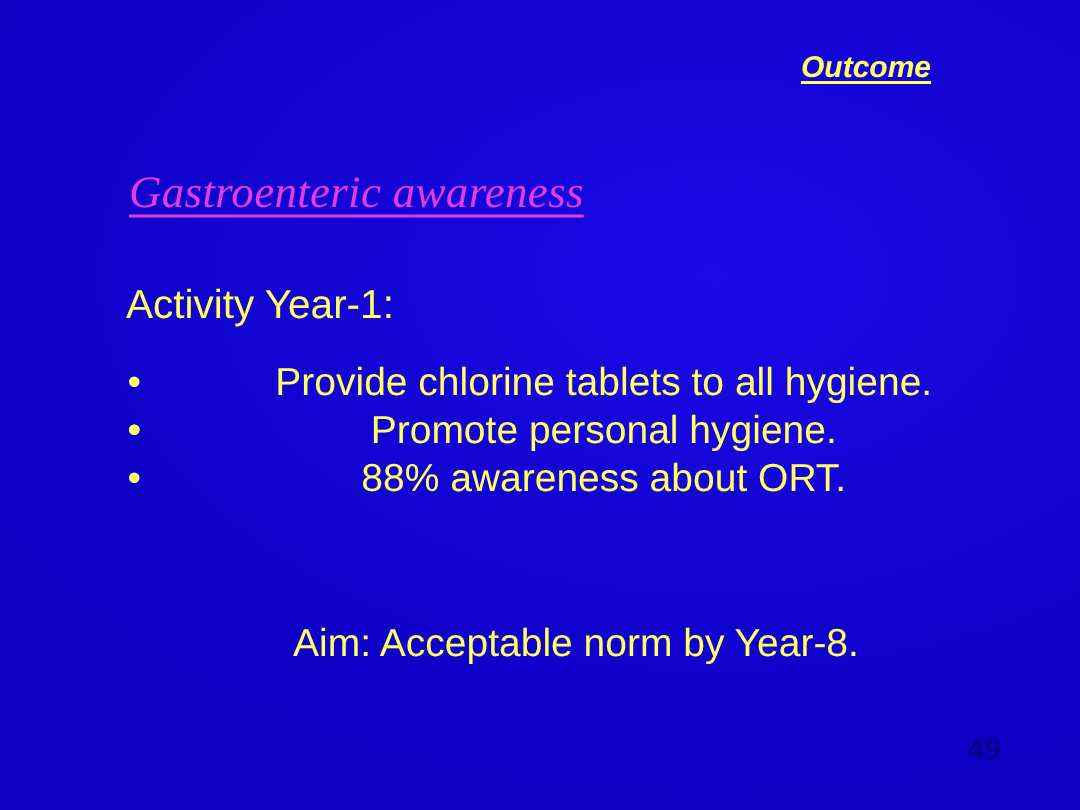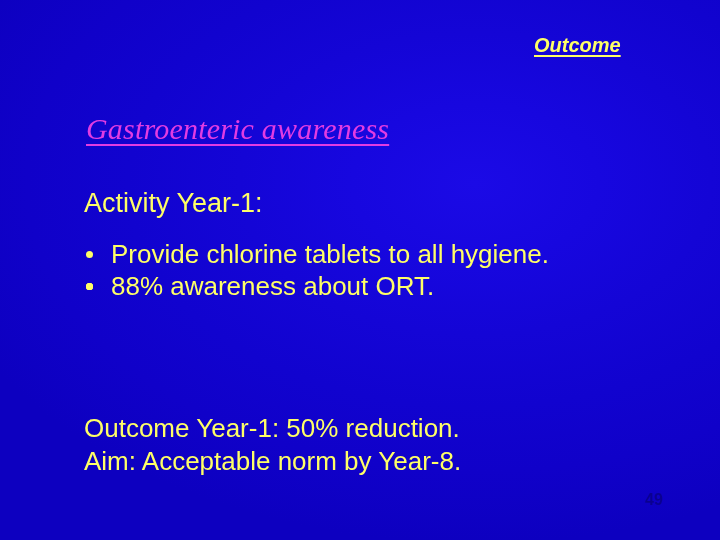--- a/index.html
+++ b/index.html
@@ -15,20 +15,21 @@
     background-color: #1000cc;
     background-image:
       radial-gradient(ellipse 560px 360px at 66% 34%,
         #1b0ae6 0%,
         #1707df 22%,
         #1405d6 42%,
         #1103cf 62%,
         #1001c9 80%,
         #0d00c0 100%);
     font-family: "Liberation Sans", sans-serif;
+    text-align: center;
     -webkit-font-smoothing: antialiased;
   }
 
   
   #header-outcome {
     position: absolute;
     left: 534px;
     top: 33px;
     font-family: "Liberation Sans", sans-serif;
     font-style: italic;
@@ -119,21 +120,21 @@
     white-space: nowrap;
   }
 
   
   #page-number {
     position: absolute;
     left: 645px;
     top: 490px;
     font-family: "Liberation Sans", sans-serif;
     font-weight: 700;
-    font-size: 16px;
+    font-size: 20px;
     line-height: 20px;
     color: #0a0088;
     opacity: 0.85;
   }
 </style>
 </head>
 <body>
 
 <div id="slide">
 
@@ -146,27 +147,27 @@
   <ul id="bullet-list">
     <li>
       <span class="bullet-dot"></span>
       <span>Provide chlorine tablets to all hygiene.</span>
     </li>
     <li>
       <span class="bullet-dot"></span>
     </li>
     <li>
       <span class="bullet-dot"></span>
+      <span>Promote personal hygiene.</span>
     </li>
     <li>
       <span class="bullet-dot"></span>
       <span>88% awareness about ORT.</span>
     </li>
   </ul>
 
   <div id="outcome-lines">
-    <div class="outcome-line">Outcome Year-1: 50% reduction.</div>
     <div class="outcome-line">Aim: Acceptable norm by Year-8.</div>
   </div>
 
   <div id="page-number">49</div>
 
 </div>
 
 </body></html>

